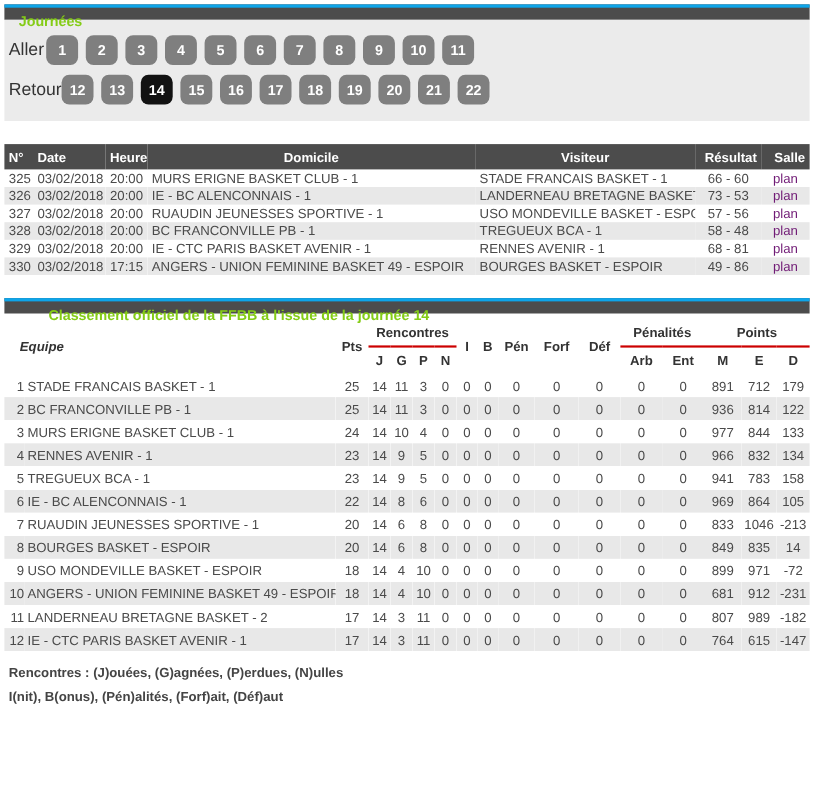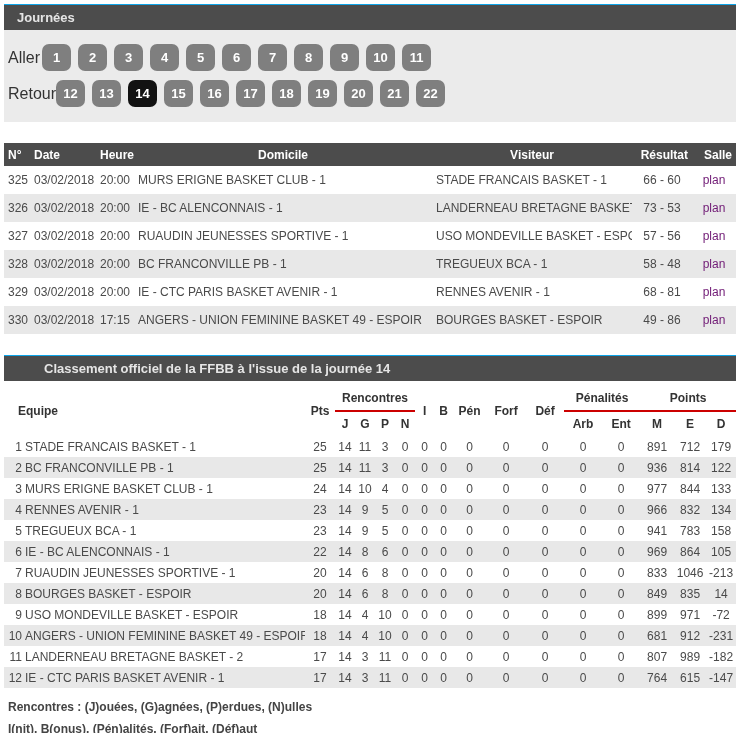--- a/index.html
+++ b/index.html
@@ -6,23 +6,23 @@
   html,body { background:#fff; }
   body {
     width:740px; height:733px; overflow:hidden;
     font-family:"Liberation Sans", sans-serif;
     font-size:12px; color:#444;
   }
   .wrap { padding:4px 4px 0 4px; }
 
   
   .bar {
-    background:#4c4c4c; color:#e5e5e5; font-weight:bold; font-size:13px;
-    height:26px; line-height:26px; padding:0 0 0 13px;
-    border-top:1px solid #0ea5e9;
+    background:#4c4c4c; color:#84cc16; font-weight:bold; font-size:13px;
+    height:14px; line-height:26px; padding:0 0 0 13px;
+    border-top:3px solid #0ea5e9;
   }
 
   
   .panel { background:#ebebeb; padding:14px 0 6px 4px; }
   .btn-row { display:flex; align-items:center; height:27px; margin-bottom:9px; }
   .btn-row-label { flex:0 0 34px; white-space:nowrap; color:#333; font-size:16px; overflow:visible; }
   .jbtn {
     flex:0 0 29px; width:29px; height:27px; margin-right:7px;
     background:#7f7f7f; color:#fff; font-family:"Liberation Sans",sans-serif;
     font-weight:bold; font-size:13px; border:none; border-radius:7px;
@@ -32,32 +32,32 @@
 
   
   table { border-collapse:collapse; table-layout:fixed; width:732px; }
   .ta-l { text-align:left; } .ta-c { text-align:center; } .ta-r { text-align:right; }
 
   .results { margin-top:21px; }
   .results thead th {
     background:#4c4c4c; color:#fff; font-weight:bold; font-size:12px;
     height:23px; padding:0 4px; white-space:nowrap;
   }
-  .results tbody td { height:28px; padding:0 4px; color:#4a4a4a; white-space:nowrap; overflow:hidden; }
+  .results tbody td { height:16px; padding:0 4px; color:#4a4a4a; white-space:nowrap; overflow:hidden; }
   .results tbody tr:nth-child(even) { background:#e8e8e8; }
   .plan-link { color:#701a75; cursor:pointer; }
 
   .classement-bar { margin-top:21px;padding-left:40px; }
 
   .standings { margin-top:5px; }
   .standings thead th {
     color:#333; font-weight:bold; font-size:12px; white-space:nowrap;
     height:25px; padding:0 2px; vertical-align:middle; text-align:center;
   }
-  .standings thead th.equipe-h { text-align:left; padding-left:14px; }
+  .standings thead th.equipe-h { text-align:left; padding-left:14px;font-style:italic; }
   .standings thead th.group { border-bottom:2px solid #cc0000;margin-top:20px; }
   .standings tbody td { height:21px; padding:0 2px; color:#4a4a4a; white-space:nowrap; overflow:hidden; text-align:center; }
   .standings tbody td.rank { text-align:right; padding-right:0; }
   .standings tbody td.team { text-align:left; padding-left:3px; }
   .standings tbody tr:nth-child(even) { background:#e8e8e8; }
 
   .legend { margin-top:8px; padding-left:4px;font-weight:bold; }
   .legend p { line-height:22px; color:#444; }
 </style>
 </head>

